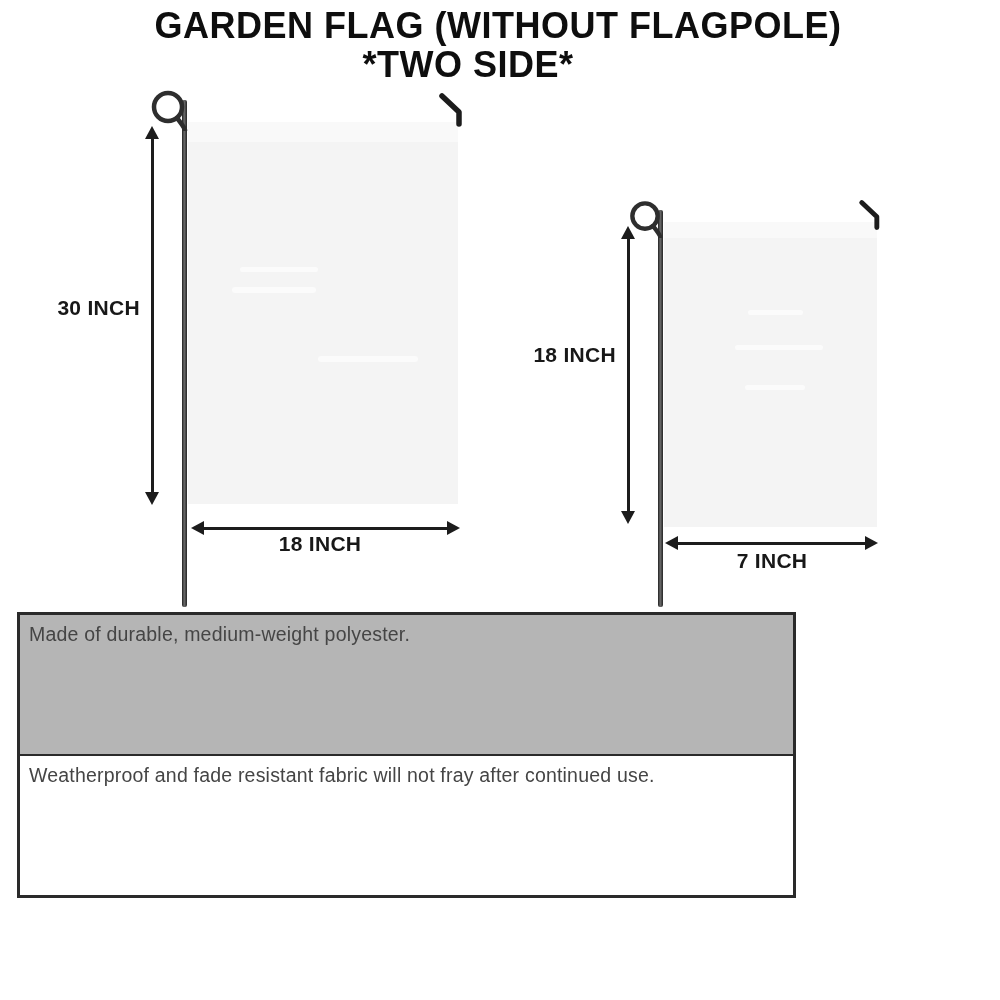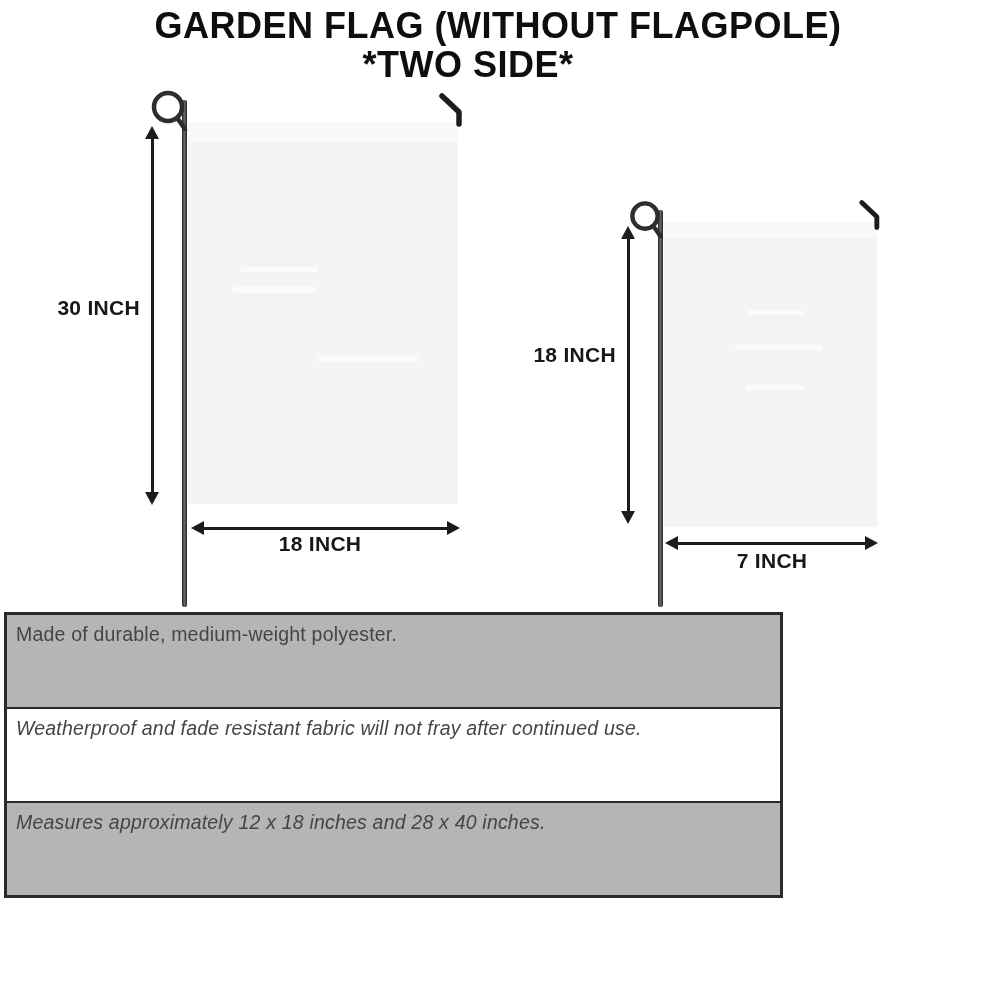--- a/index.html
+++ b/index.html
@@ -77,36 +77,36 @@
   .dim-label {
     position: absolute;
     font-size: 21px; font-weight: 700; color: #181818;
     letter-spacing: 0.3px; white-space: nowrap;
   }
   .dim-label.right-align { text-align: right; }
   .dim-label.center-align { text-align: center; }
 
   
   .features-table {
-    position: absolute; left: 4px; top: 612px;
+    position: absolute; left: 17px; top: 612px;
     width: 779px; height: 286px;
     border: 3px solid #2a2a2a;
     display: flex; flex-direction: column;
     background: #ffffff;
   }
   .feature-row {
     flex: 1 1 0;
     padding: 8px 12px 0 9px;
     font-size: 19.5px; font-weight: 400;
     color: #454545; letter-spacing: 0.2px;
     overflow: hidden; white-space: nowrap;
   }
   .feature-row:nth-child(odd) { background: #b5b5b5; }
   .feature-row:nth-child(even) { background: #ffffff; }
-  .feature-row + .feature-row { border-top: 2px solid #2a2a2a; font-style: italic; }
+  .feature-row + .feature-row { border-top: 2px solid #2a2a2a; }
 </style>
 </head>
 <body>
 
 <div class="canvas">
 
   <div class="title-block">
     <div class="title-line1">GARDEN FLAG (WITHOUT FLAGPOLE)</div>
     <div class="title-line2">*TWO SIDE*</div>
   </div>
@@ -171,16 +171,15 @@
       <span class="head-left"></span>
       <span class="line"></span>
       <span class="head-right"></span>
     </div>
     <div class="dim-label center-align" style="left:702px; top:549px; width:140px;">7 INCH</div>
   </div>
 
   <div class="features-table">
     <div class="feature-row">Made of durable, medium-weight polyester.</div>
     <div class="feature-row">Weatherproof and fade resistant fabric will not fray after continued use.</div>
-    <div class="feature-row">Measures approximately 12 x 18 inches and 28 x 40 inches.</div>
   </div>
 
 </div>
 
 </body></html>

